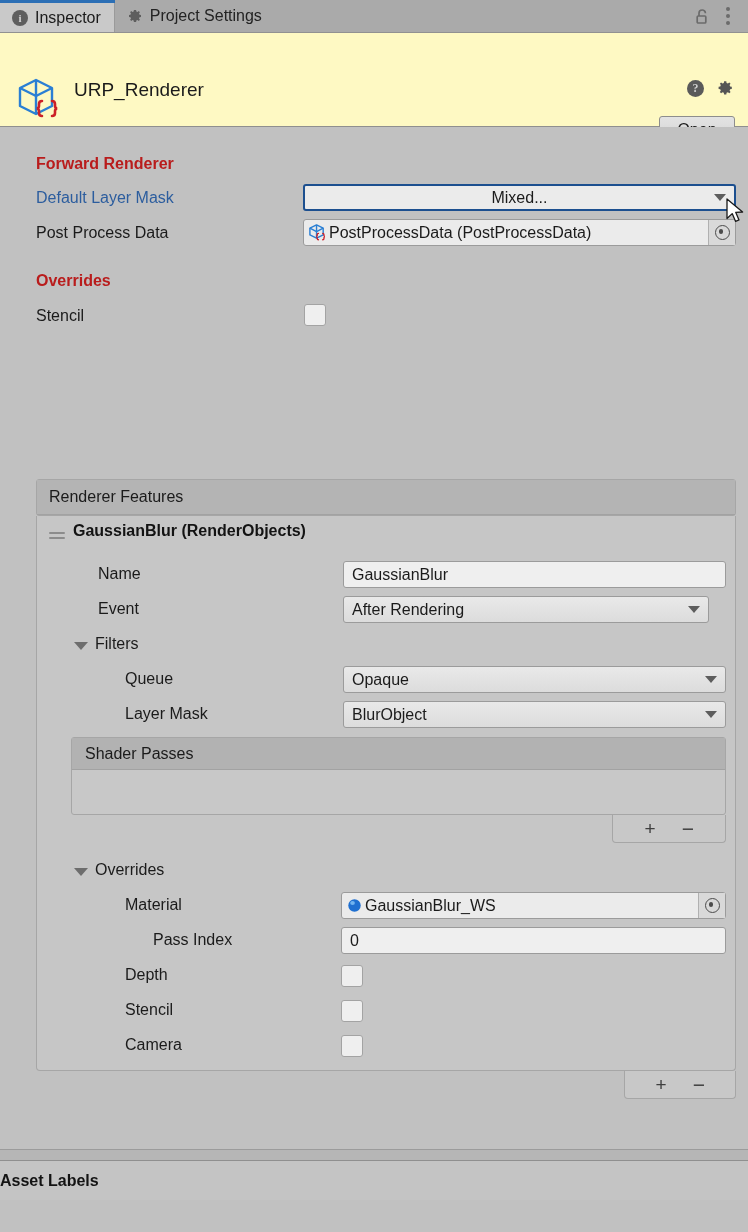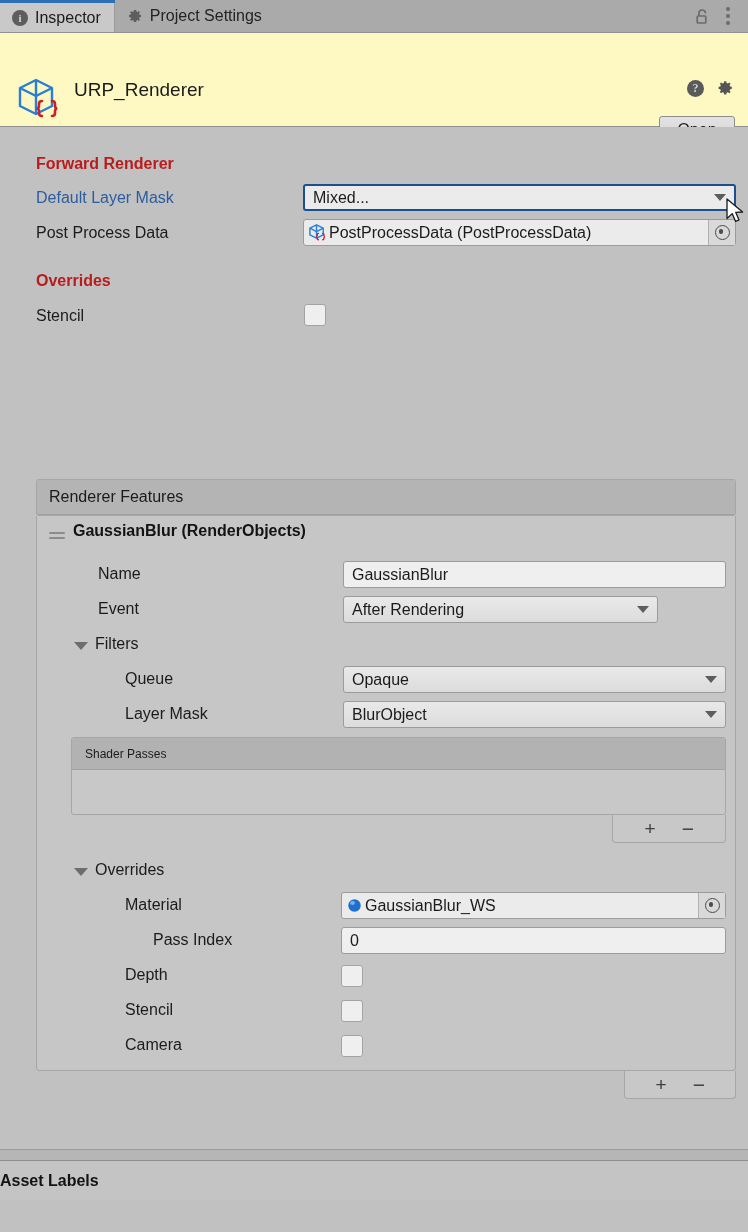--- a/index.html
+++ b/index.html
@@ -172,20 +172,21 @@
     align-items: center;
     padding: 0 8px;
     font-size: 16px;
     color: #1b1b1b;
     box-sizing: border-box;
     cursor: default;
   }
   .dropdown.focused {
     border: 2px solid #1c4f8f;
     background: #ebebeb;
+    justify-content: center;
   }
   .dropdown .arrow {
     position: absolute;
     right: 8px;
     width: 0; height: 0;
     border-left: 6px solid transparent;
     border-right: 6px solid transparent;
     border-top: 7px solid #5d5d5d;
   }
   .textfield {
@@ -327,21 +328,21 @@
     background: #c8c8c8;
     box-sizing: border-box;
   }
   .sp-header {
     height: 31px;
     background: #b2b2b2;
     border-bottom: 1px solid #a2a2a2;
     display: flex;
     align-items: center;
     padding-left: 13px;
-    font-size: 12px;
+    font-size: 16px;
     color: #1b1b1b;
   }
   .sp-empty {
     display: flex;
     align-items: center;
     height: 44px;
     padding-left: 13px;
     font-size: 16px;
     color: #1b1b1b;
   }
@@ -511,21 +512,21 @@
       </span>
     <div class="feature-title">GaussianBlur (RenderObjects)</div>
   </div>
 
   <div class="row-label" style="left:98px; top:438px;">Name</div>
   <div class="textfield" style="left:343px; top:434px; width:383px;">
     <span>GaussianBlur</span>
   </div>
 
   <div class="row-label" style="left:98px; top:473px;">Event</div>
-  <div class="dropdown" style="left:343px; top:469px; width:315px;">
+  <div class="dropdown" style="left:343px; top:469px; width:366px;">
     <span>After Rendering</span>
     <span class="arrow"></span>
   </div>
 
   <span class="foldout" style="left:74px; top:515px;"></span>
   <div class="row-label" style="left:95px; top:508px;">Filters</div>
 
   <div class="row-label" style="left:125px; top:543px;">Queue</div>
   <div class="dropdown" style="left:343px; top:539px; width:383px;">
     <span>Opaque</span>

